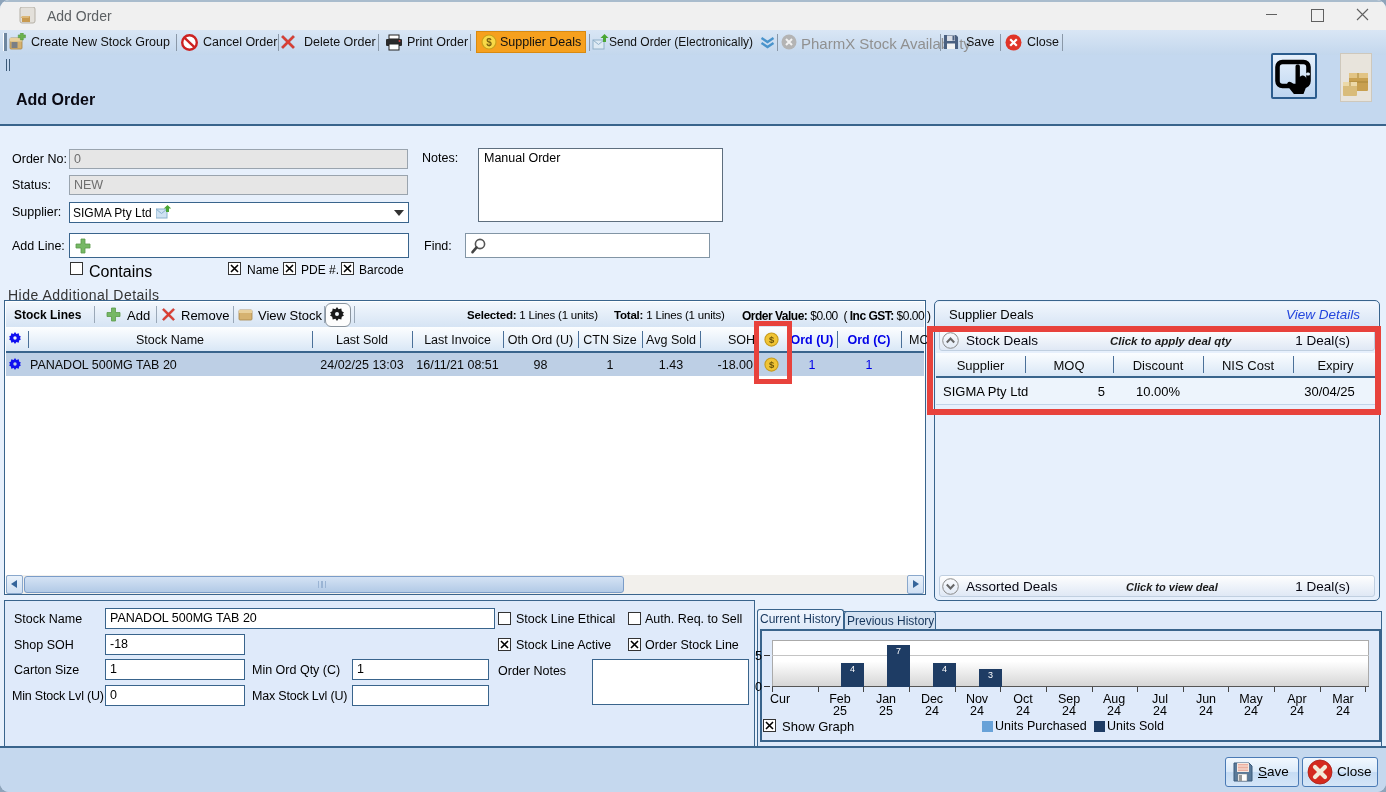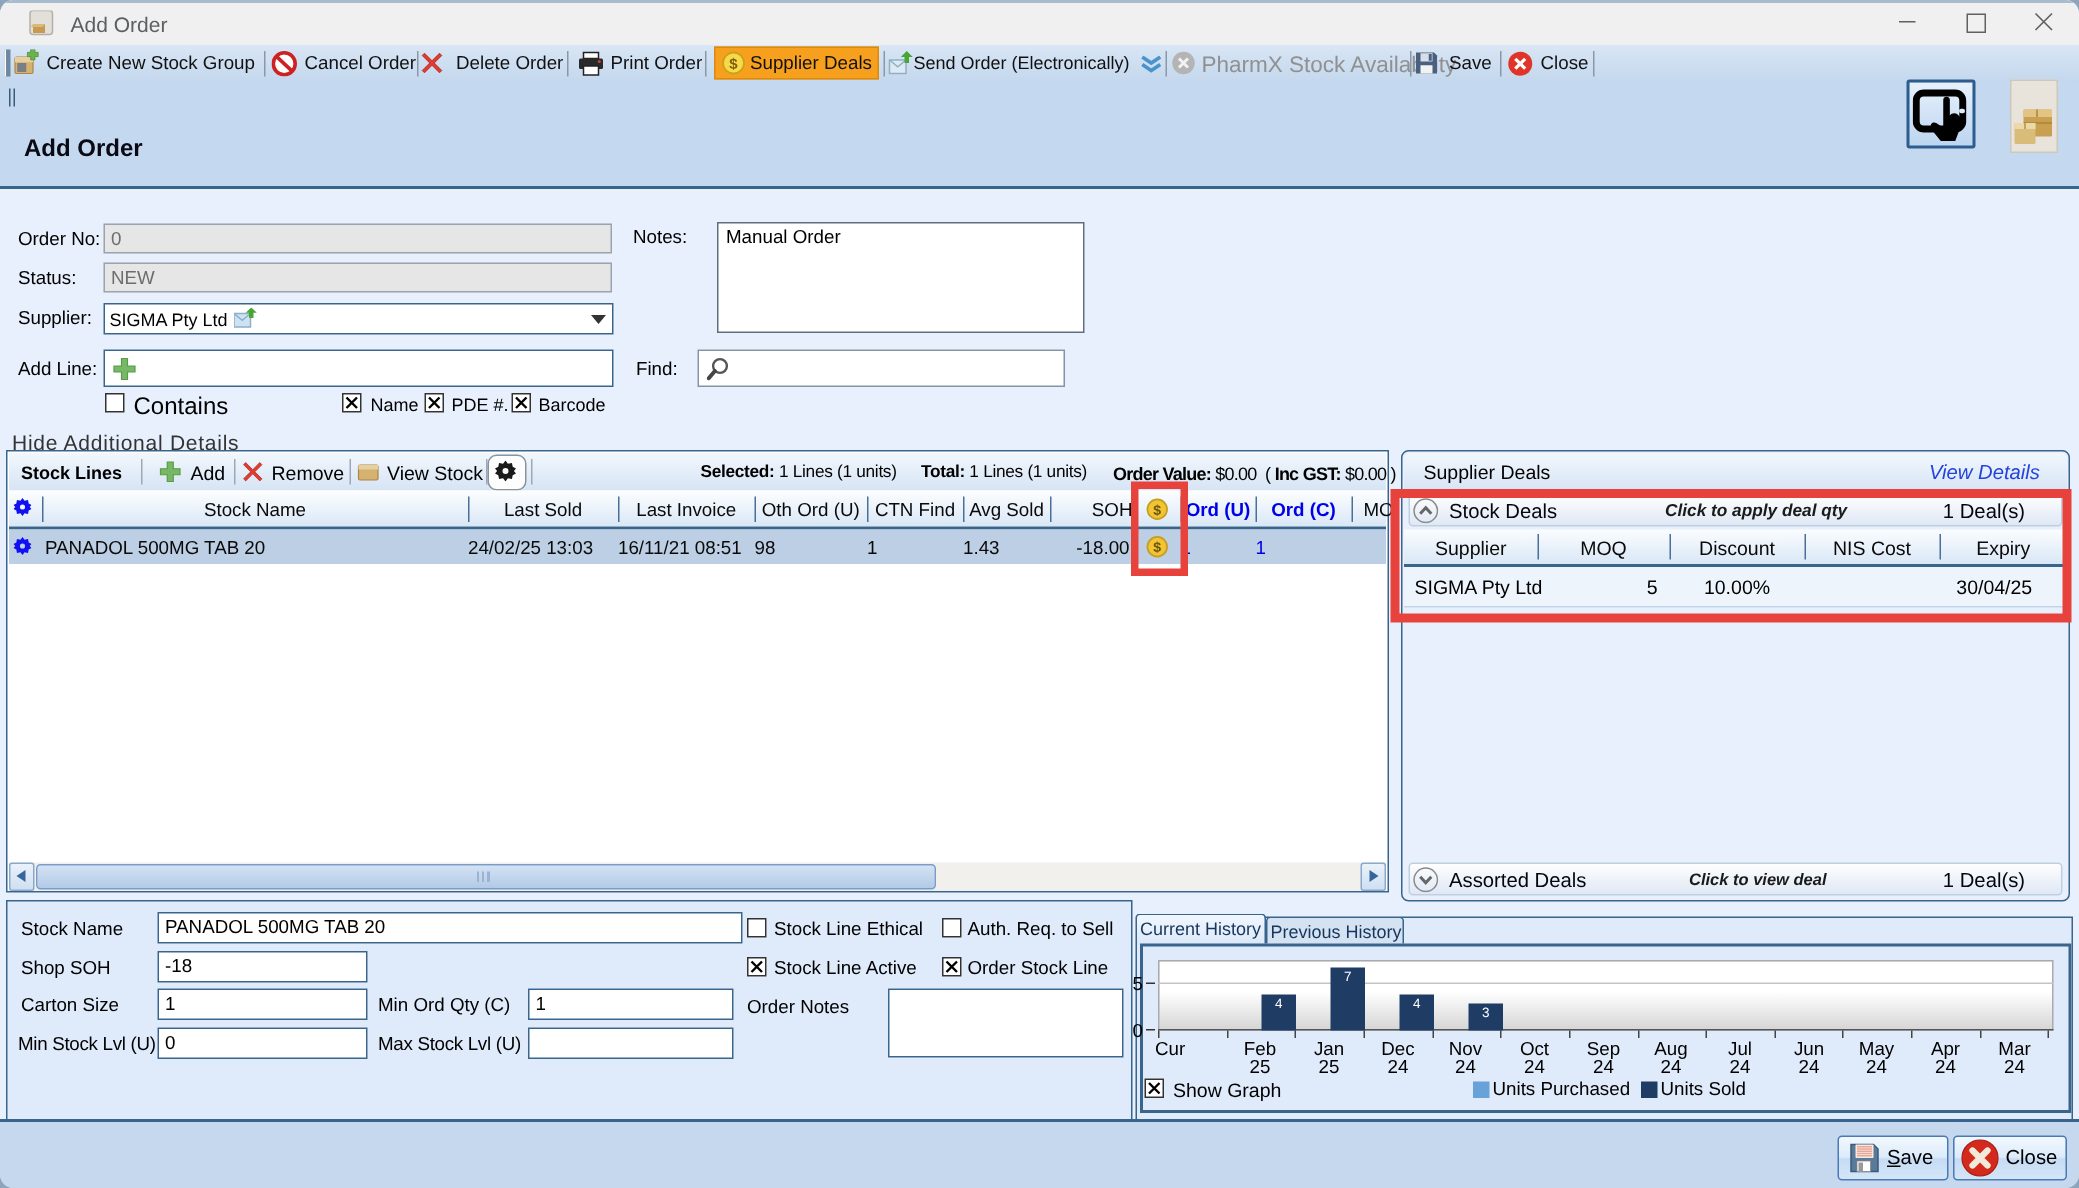--- a/index.html
+++ b/index.html
@@ -9,21 +9,21 @@
 .nw{white-space:nowrap;}
 .lbl{position:absolute;font-size:12.5px;color:#000;white-space:nowrap;}
 .inp{position:absolute;background:#fff;border:1px solid #5e7f9e;font-size:12.5px;color:#000;box-sizing:border-box;white-space:nowrap;}
 .dis{background:#e6e6e6;color:#6e6e6e;border:1px solid #9aa4ae;}
 .sep{position:absolute;width:1px;background:#8a98a8;}
 .cb{position:absolute;width:13px;height:13px;background:#fff;border:1px solid #333;box-sizing:border-box;}
 .cb svg{position:absolute;left:0;top:0;}
 .it{font-style:italic;}
 .b{font-weight:bold;}
 .hc{font-size:12.5px;text-align:center;color:#0a0a0a;white-space:nowrap;}
-.rc{font-size:12.5px;text-align:left;color:#0a0a0a;white-space:nowrap;}
+.rc{font-size:12.5px;text-align:center;color:#0a0a0a;white-space:nowrap;}
 </style>
 </head>
 <body>
 <div id="win">
 
 <div class="abs" style="left:0;top:0;width:1386px;height:30px;background:#f0f0f0;border-top:2px solid #a9bccd;"></div>
 <svg class="abs" style="left:19px;top:7px;" width="17" height="17" viewBox="0 0 17 17">
   <rect x="1" y="0" width="15" height="16" rx="2" fill="#e3e0da" stroke="#b5b0a6" stroke-width="1"></rect>
   <path d="M3 9 h8 v6 h-8 z" fill="#c89a50"></path>
   <path d="M3 9 h8 l-1.5 2 h-8 z" fill="#dcb878"></path>
@@ -218,21 +218,21 @@
  </svg>
  <div class="abs" style="left:28px;top:331px;width:1px;height:17px;background:#4a7099;"></div>
  <div class="abs hc" style="left:28px;top:333px;width:284px;">Stock Name</div>
  <div class="abs" style="left:312px;top:331px;width:1px;height:17px;background:#4a7099;"></div>
  <div class="abs hc" style="left:312px;top:333px;width:100px;">Last Sold</div>
  <div class="abs" style="left:412px;top:331px;width:1px;height:17px;background:#4a7099;"></div>
  <div class="abs hc" style="left:412px;top:333px;width:91px;">Last Invoice</div>
  <div class="abs" style="left:503px;top:331px;width:1px;height:17px;background:#4a7099;"></div>
  <div class="abs hc" style="left:503px;top:333px;width:75px;">Oth Ord (U)</div>
  <div class="abs" style="left:578px;top:331px;width:1px;height:17px;background:#4a7099;"></div>
- <div class="abs hc" style="left:578px;top:333px;width:64px;">CTN Find</div>
+ <div class="abs hc" style="left:578px;top:333px;width:64px;">CTN Size</div>
  <div class="abs" style="left:642px;top:331px;width:1px;height:17px;background:#4a7099;"></div>
  <div class="abs hc" style="left:642px;top:333px;width:58px;">Avg Sold</div>
  <div class="abs" style="left:700px;top:331px;width:1px;height:17px;background:#4a7099;"></div>
  <div class="abs hc" style="left:700px;top:333px;width:55px;text-align:right;">SOH</div>
  <div class="abs" style="left:755px;top:331px;width:1px;height:17px;background:#4a7099;"></div>
  <svg class="abs" style="left:764px;top:332px;" width="15" height="15" viewBox="0 0 16 16">
    <circle cx="8" cy="8" r="7" fill="#f0c435" stroke="#c89c1c" stroke-width="1.2"></circle>
    <text x="8" y="12" font-size="10" font-weight="bold" fill="#6a5408" text-anchor="middle" font-family="Liberation Sans">$</text>
  </svg>
  <div class="abs" style="left:787px;top:331px;width:1px;height:17px;background:#4a7099;"></div>

